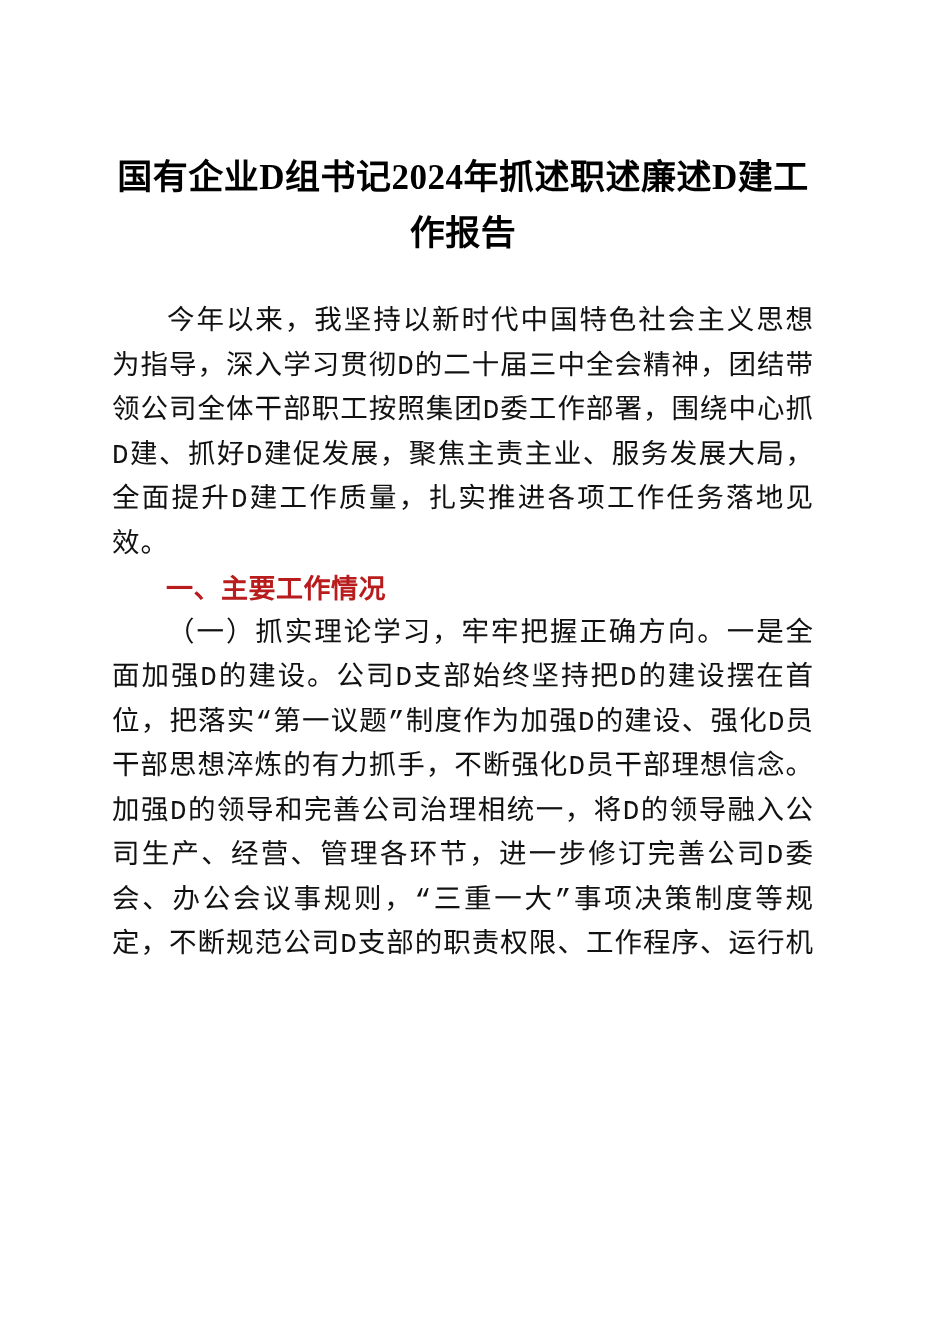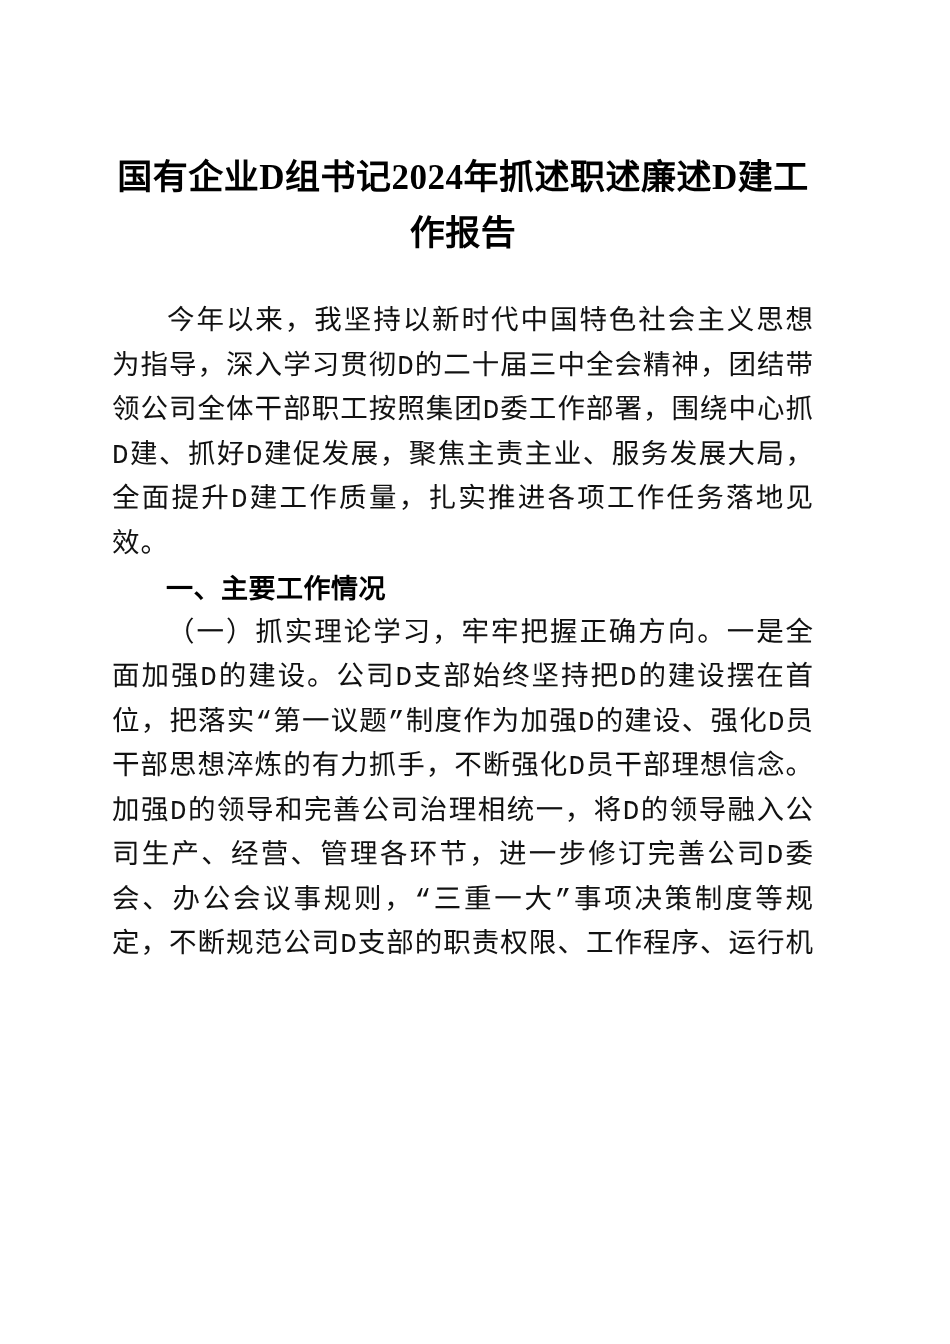--- a/index.html
+++ b/index.html
@@ -54,21 +54,21 @@
     letter-spacing: 0.9px;
     font-weight: 400;
   }
 
   
   .section-heading {
     font-family: "Liberation Sans", "DejaVu Sans", sans-serif;
     font-weight: 700;
     font-size: 27px;
     line-height: 44.5px;
-    color: #000000;
+    color: #b91c1c;
     margin: 0;
     padding: 0;
     text-indent: 2em;
     text-align: left;
     letter-spacing: 0.5px;
     word-break: break-all;
   }
 
   .spacer-title-body { height: 36px; }
 </style>

